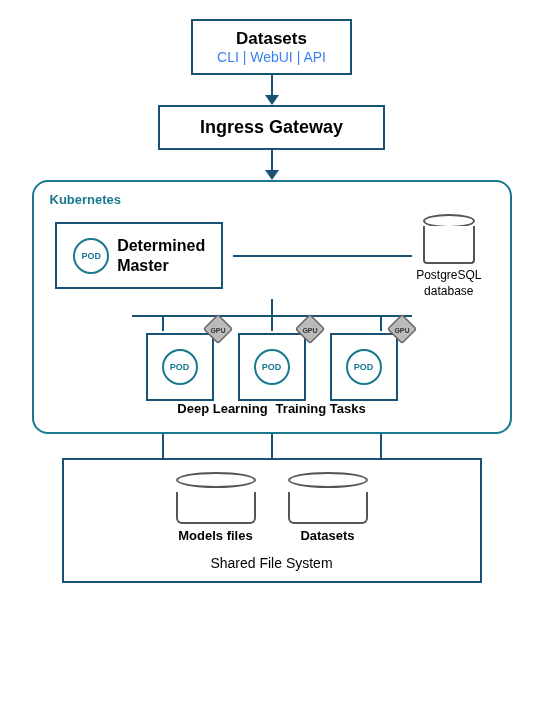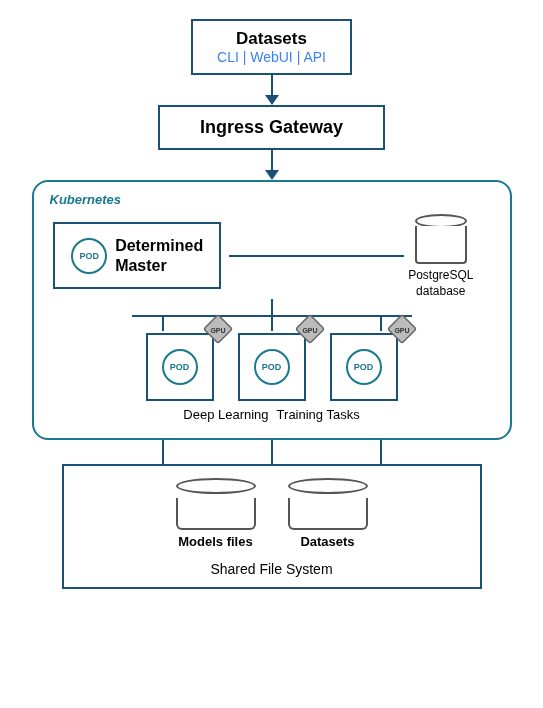--- a/index.html
+++ b/index.html
@@ -87,21 +87,20 @@
       margin-top: 0;
       display: flex;
       flex-direction: column;
       align-items: center;
     }
     .kubernetes-label {
       position: absolute;
       top: 10px;
       left: 16px;
       font-size: 13px;
-      font-style: italic;
       color: #1a7891;
       font-weight: bold;
     }
 
     
     .master-row {
       display: flex;
       align-items: center;
       justify-content: space-between;
       width: 100%;
@@ -136,21 +135,21 @@
       color: #000;
       line-height: 1.2;
     }
 
     
     .db-container {
       display: flex;
       flex-direction: column;
       align-items: center;
       gap: 4px;
-      margin-right: 20px;
+      margin-right: 12px;
     }
     .db-icon {
       position: relative;
       width: 52px;
     }
     .db-cylinder {
       width: 52px;
       height: 38px;
       border: 2px solid #555;
       border-radius: 0 0 4px 4px;
@@ -362,21 +361,21 @@
                 <text x="18" y="22" text-anchor="middle" font-size="7" font-weight="bold" fill="#333">GPU</text>
               </svg>
             </div>
             <div class="worker-box">
               <div class="pod-badge">POD</div>
             </div>
           </div>
         </div>
       </div>
 
-      <div style="display:flex; justify-content:center; margin-top:6px; width:280px;">
+      <div style="display:flex; justify-content:center; width:280px;font-weight:bold;">
         <span style="font-size:13px; color:#000;">Deep Learning</span>
         <span style="font-size:13px; color:#000; margin-left:8px;">Training Tasks</span>
       </div>
     </div>
   </div>
 
   <div style="display:flex; width:420px; justify-content:center; position:relative; height:24px;">
 
     <div style="position:absolute; left:100px; top:0; width:2px; height:100%; background:#1a5276;"></div>
 

